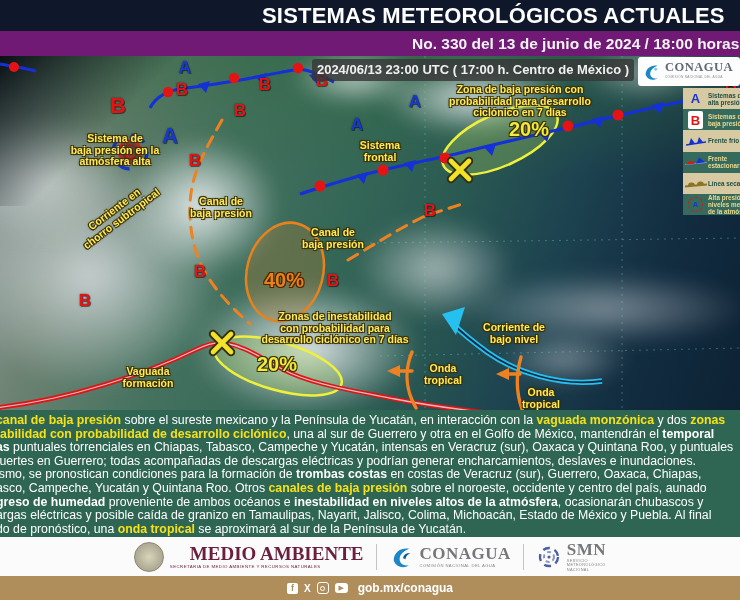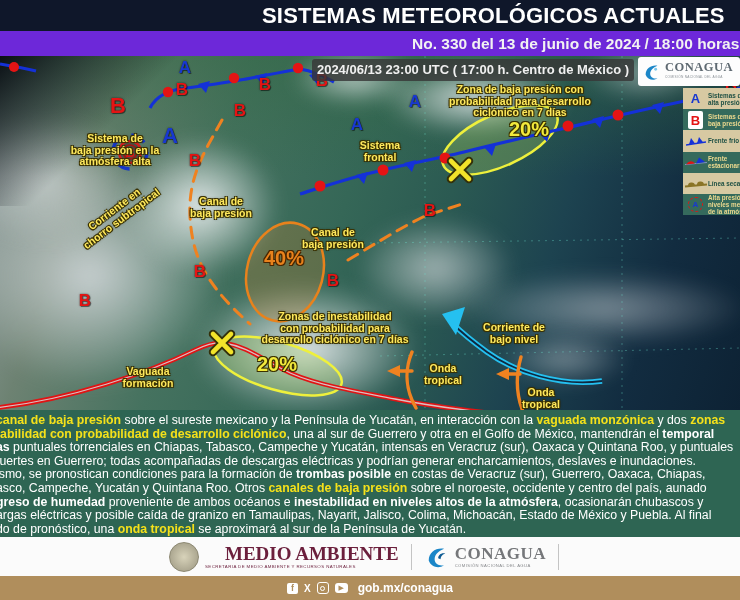--- a/index.html
+++ b/index.html
@@ -2,21 +2,21 @@
 <html><head>
 <meta charset="utf-8">
 <style>
   html,body{margin:0;padding:0;background:#555;}
   .stage{position:relative;width:740px;height:600px;overflow:hidden;background:#2e6553;
          font-family:"Liberation Sans",sans-serif;}
   
   .titlebar{position:absolute;left:0;top:0;width:740px;height:31px;background:#0f172a;}
   .titlebar .t{position:absolute;left:262px;top:0;line-height:31px;white-space:nowrap;
       color:#fff;font-weight:bold;font-size:22px;letter-spacing:.2px;}
-  .subbar{position:absolute;left:0;top:31px;width:740px;height:25px;background:#6d28d9;}
+  .subbar{position:absolute;left:0;top:31px;width:740px;height:25px;background:#701a75;}
   .subbar .t{position:absolute;left:412px;top:0;line-height:25px;white-space:nowrap;
       color:#f2f2f2;font-weight:bold;font-size:15.5px;}
   
   .map{position:absolute;left:0;top:56px;width:740px;height:354px;overflow:hidden;}
   .sat{position:absolute;inset:0;
      background:linear-gradient(108deg,#97a3a6 0%,#6d8272 14%,#45725f 30%,#356757 46%,
         #2b5a52 58%,#1d4350 72%,#122c40 86%,#0d2234 100%);}
   .sat-land{position:absolute;inset:0;background:linear-gradient(180deg,rgba(50,104,68,.55),rgba(50,104,68,0) 34%);}
   .space{position:absolute;left:-40px;top:-30px;width:300px;height:180px;
      background:linear-gradient(135deg,#04070e 12%,rgba(4,7,14,0) 52%);}
@@ -238,21 +238,21 @@
     <div class="mlabel" style="left:380px;top:95px;">Sistema
 frontal</div>
     <div class="mlabel" style="left:520px;top:45px;">Zona de baja presión con
 probabilidad para desarrollo
 ciclónico en 7 días</div>
     <div class="pct" style="left:529px;top:73px;">20%</div>
     <div class="mlabel" style="left:221px;top:151px;">Canal de
 baja presión</div>
     <div class="mlabel" style="left:333px;top:182px;">Canal de
 baja presión</div>
-    <div class="pct orange" style="left:284px;top:202px;text-align:center;">40%</div>
+    <div class="pct orange" style="left:284px;top:224px;text-align:center;">40%</div>
     <div class="mlabel" style="left:335px;top:272px;">Zonas de inestabilidad
 con probabilidad para
 desarrollo ciclónico en 7 días</div>
     <div class="pct" style="left:277px;top:308px;">20%</div>
     <div class="mlabel" style="left:148px;top:321px;">Vaguada
 formación</div>
     <div class="mlabel" style="left:514px;top:277px;">Corriente de
 bajo nivel</div>
     <div class="mlabel" style="left:443px;top:318px;">Onda
 tropical</div>
@@ -331,21 +331,21 @@
 de la atmósfera</span>
         </div>
       </div>
   </div>
 
   <div class="forecast" id="forecast">
       <div class="fline"><span class="sg-y">canal de baja presión</span><span class="sg-n"> sobre el sureste mexicano y la Península de Yucatán, en interacción con la </span><span class="sg-y">vaguada monzónica</span><span class="sg-n"> y dos </span><span class="sg-y">zonas</span></div>
       <div class="fline"><span class="sg-y">tabilidad con probabilidad de desarrollo ciclónico</span><span class="sg-n">, una al sur de Guerrero y otra en el Golfo de México, mantendrán el </span><span class="sg-wi">temporal</span></div>
       <div class="fline"><span class="sg-wi">as</span><span class="sg-n"> puntuales torrenciales en Chiapas, Tabasco, Campeche y Yucatán, intensas en Veracruz (sur), Oaxaca y Quintana Roo, y puntuales</span></div>
       <div class="fline"><span class="sg-n">fuertes en Guerrero; todas acompañadas de descargas eléctricas y podrían generar encharcamientos, deslaves e inundaciones.</span></div>
-      <div class="fline"><span class="sg-n">ismo, se pronostican condiciones para la formación de </span><span class="sg-wi">trombas posible</span><span class="sg-n"> en costas de Veracruz (sur), Guerrero, Oaxaca, Chiapas,</span></div>
+      <div class="fline"><span class="sg-n">ismo, se pronostican condiciones para la formación de </span><span class="sg-wi">trombas costas</span><span class="sg-n"> en costas de Veracruz (sur), Guerrero, Oaxaca, Chiapas,</span></div>
       <div class="fline"><span class="sg-n">asco, Campeche, Yucatán y Quintana Roo. Otros </span><span class="sg-y">canales de baja presión</span><span class="sg-n"> sobre el noroeste, occidente y centro del país, aunado</span></div>
       <div class="fline"><span class="sg-wi">greso de humedad</span><span class="sg-n"> proveniente de ambos océanos e </span><span class="sg-wb">inestabilidad en niveles altos de la atmósfera</span><span class="sg-n">, ocasionarán chubascos y</span></div>
       <div class="fline"><span class="sg-n">argas eléctricas y posible caída de granizo en Tamaulipas, Nayarit, Jalisco, Colima, Michoacán, Estado de México y Puebla. Al final</span></div>
       <div class="fline"><span class="sg-n">do de pronóstico, una </span><span class="sg-y">onda tropical</span><span class="sg-n"> se aproximará al sur de la Península de Yucatán.</span></div>
     </div>
 
   <div class="footer">
     <div class="fgroup">
       <span class="eagle"></span>
       <span class="ma-txt">
@@ -358,20 +358,33 @@
       <svg width="26" height="26" viewBox="0 0 22 22">
         <path d="M4,14 C4,7 10,3 17,4 C12,6 9,9 9,13 C9,17 13,19 17,18 C13,21 6,20 4,14 Z" fill="#1b86c8"></path>
         <path d="M12,12 C12,9 15,7 18,8 C15,9 14,11 14,13 Z" fill="#0c5a93"></path>
       </svg>
       <span class="co-txt">
         <span class="co-name">CONAGUA</span>
         <span class="co-sub">COMISIÓN NACIONAL DEL AGUA</span>
       </span>
     </div>
     <span class="fdiv"></span>
+    <div class="fgroup">
+      <svg width="26" height="26" viewBox="0 0 26 26">
+        <circle cx="13" cy="13" r="9" fill="none" stroke="#4a5fa5" stroke-width="2.4" stroke-dasharray="7 5"></circle>
+        <circle cx="13" cy="13" r="5" fill="none" stroke="#8a97b5" stroke-width="2" stroke-dasharray="4 3"></circle>
+        <circle cx="13" cy="13" r="1.6" fill="#4a5fa5"></circle>
+      </svg>
+      <span class="co-txt">
+        <span class="co-name">SMN</span>
+        <span class="smn-sub">SERVICIO
+METEOROLÓGICO
+NACIONAL</span>
+      </span>
+    </div>
   </div>
 
   <div class="goldbar">
     <span class="sic sic-f">f</span>
     <span class="sic sic-x">X</span>
     <span class="sic sic-ig"></span>
     <span class="sic sic-yt">▶</span>
     <span class="gold-url">gob.mx/conagua</span>
   </div>
 </div>

